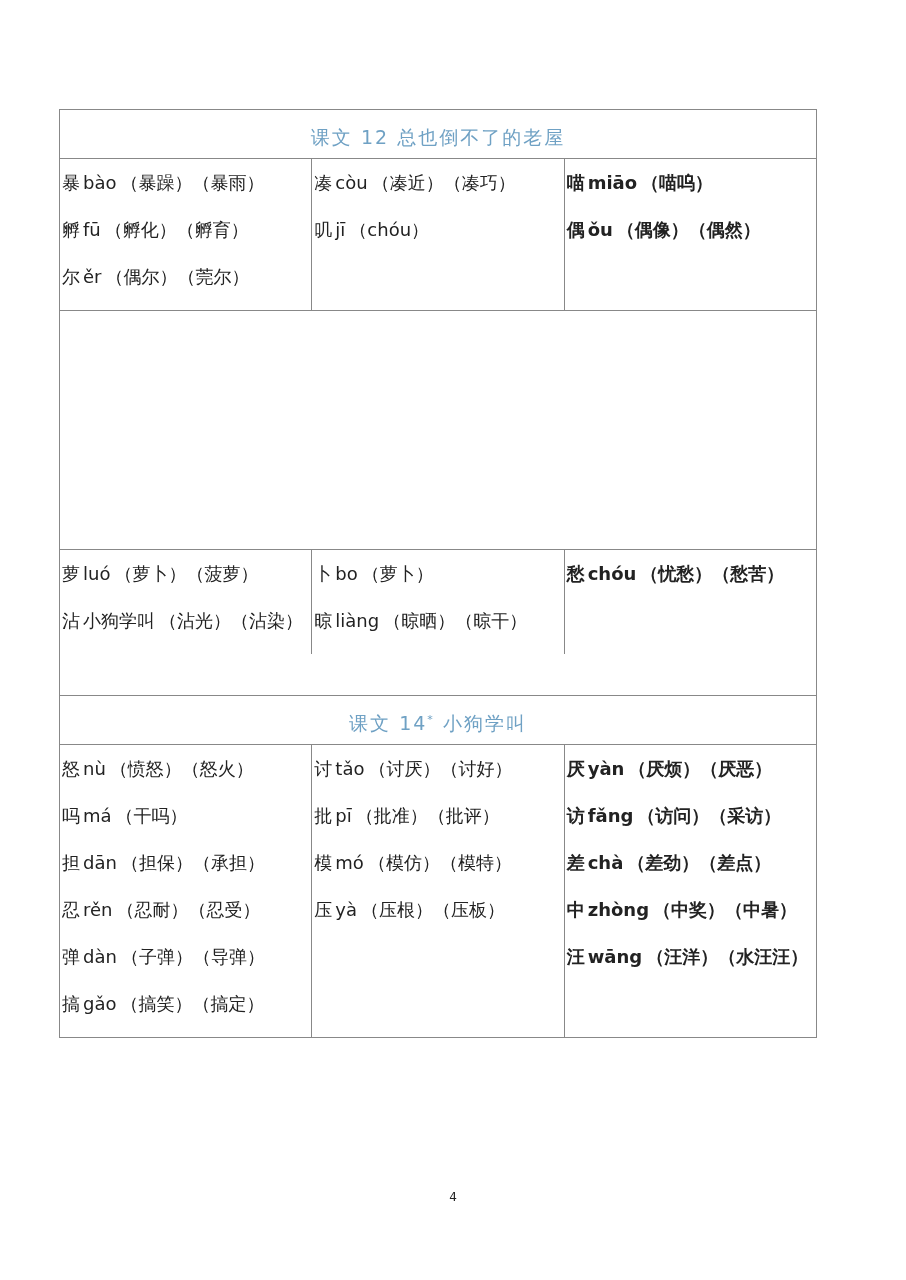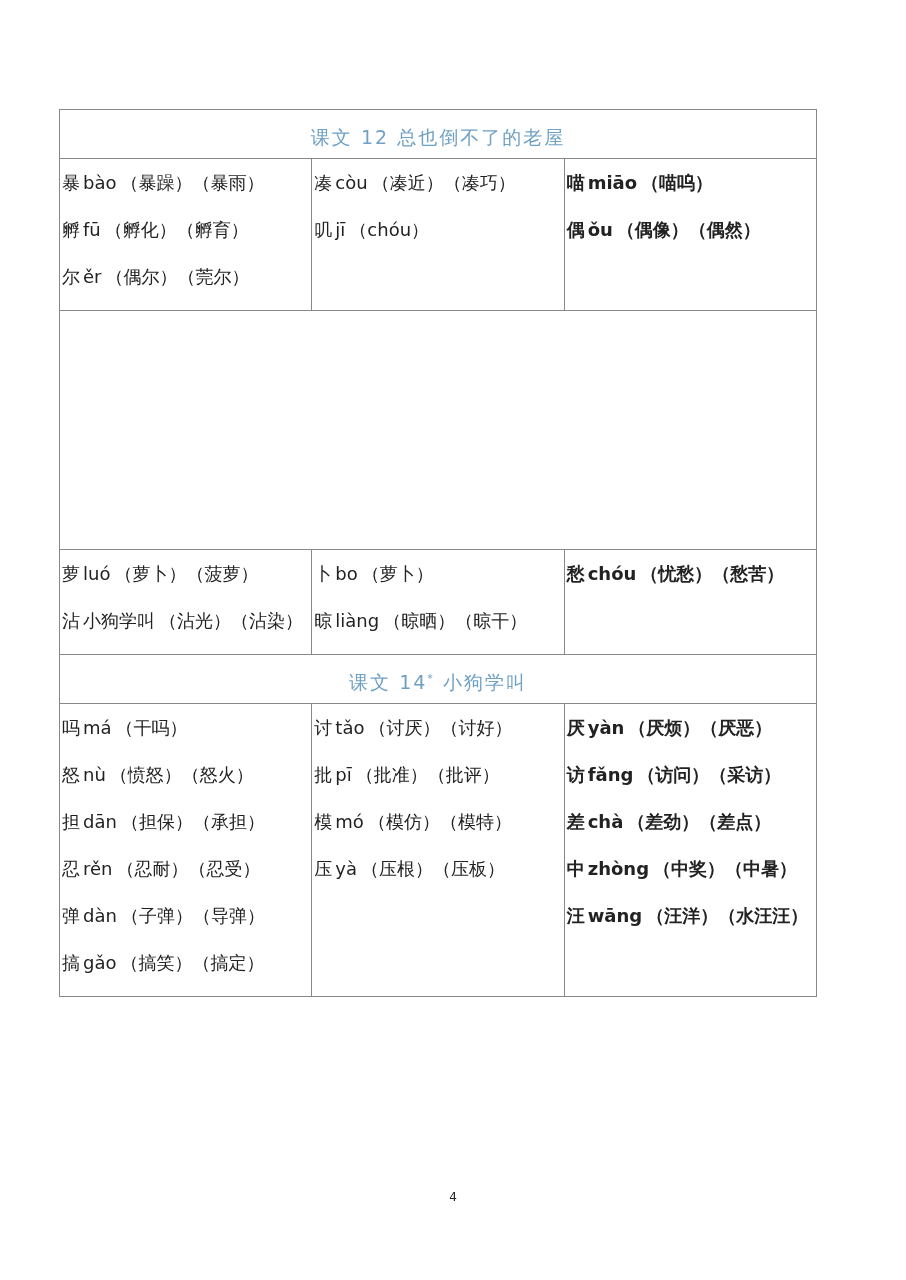--- a/index.html
+++ b/index.html
@@ -46,26 +46,26 @@
         </div>
         <div class="col">
           <div class="line"><span>卜</span><span class="py">bo</span><span>（萝卜）</span></div>
           <div class="line"><span>晾</span><span class="py">liàng</span><span>（晾晒）（晾干）</span></div>
         </div>
         <div class="col">
           <div class="line"><span>愁</span><span class="py">chóu</span><span>（忧愁）（愁苦）</span></div>
         </div>
       </div>
     </div>
-  <div id="sec2" style="border-top:1px solid #888;">
+  <div id="sec2" style="border-top:1px solid #888;margin-top:41px;">
       <div class="title"><span>课文 14</span><sup>*</sup> <span>小狗学叫</span></div>
       <div class="row">
         <div class="col">
+          <div class="line"><span>怒</span><span class="py">nù</span><span>（愤怒）（怒火）</span></div>
           <div class="line"><span>吗</span><span class="py">má</span><span>（干吗）</span></div>
-          <div class="line"><span>怒</span><span class="py">nù</span><span>（愤怒）（怒火）</span></div>
           <div class="line"><span>担</span><span class="py">dān</span><span>（担保）（承担）</span></div>
           <div class="line"><span>忍</span><span class="py">rěn</span><span>（忍耐）（忍受）</span></div>
           <div class="line"><span>弹</span><span class="py">dàn</span><span>（子弹）（导弹）</span></div>
           <div class="line"><span>搞</span><span class="py">gǎo</span><span>（搞笑）（搞定）</span></div>
         </div>
         <div class="col">
           <div class="line"><span>讨</span><span class="py">tǎo</span><span>（讨厌）（讨好）</span></div>
           <div class="line"><span>批</span><span class="py">pī</span><span>（批准）（批评）</span></div>
           <div class="line"><span>模</span><span class="py">mó</span><span>（模仿）（模特）</span></div>
           <div class="line"><span>压</span><span class="py">yà</span><span>（压根）（压板）</span></div>

